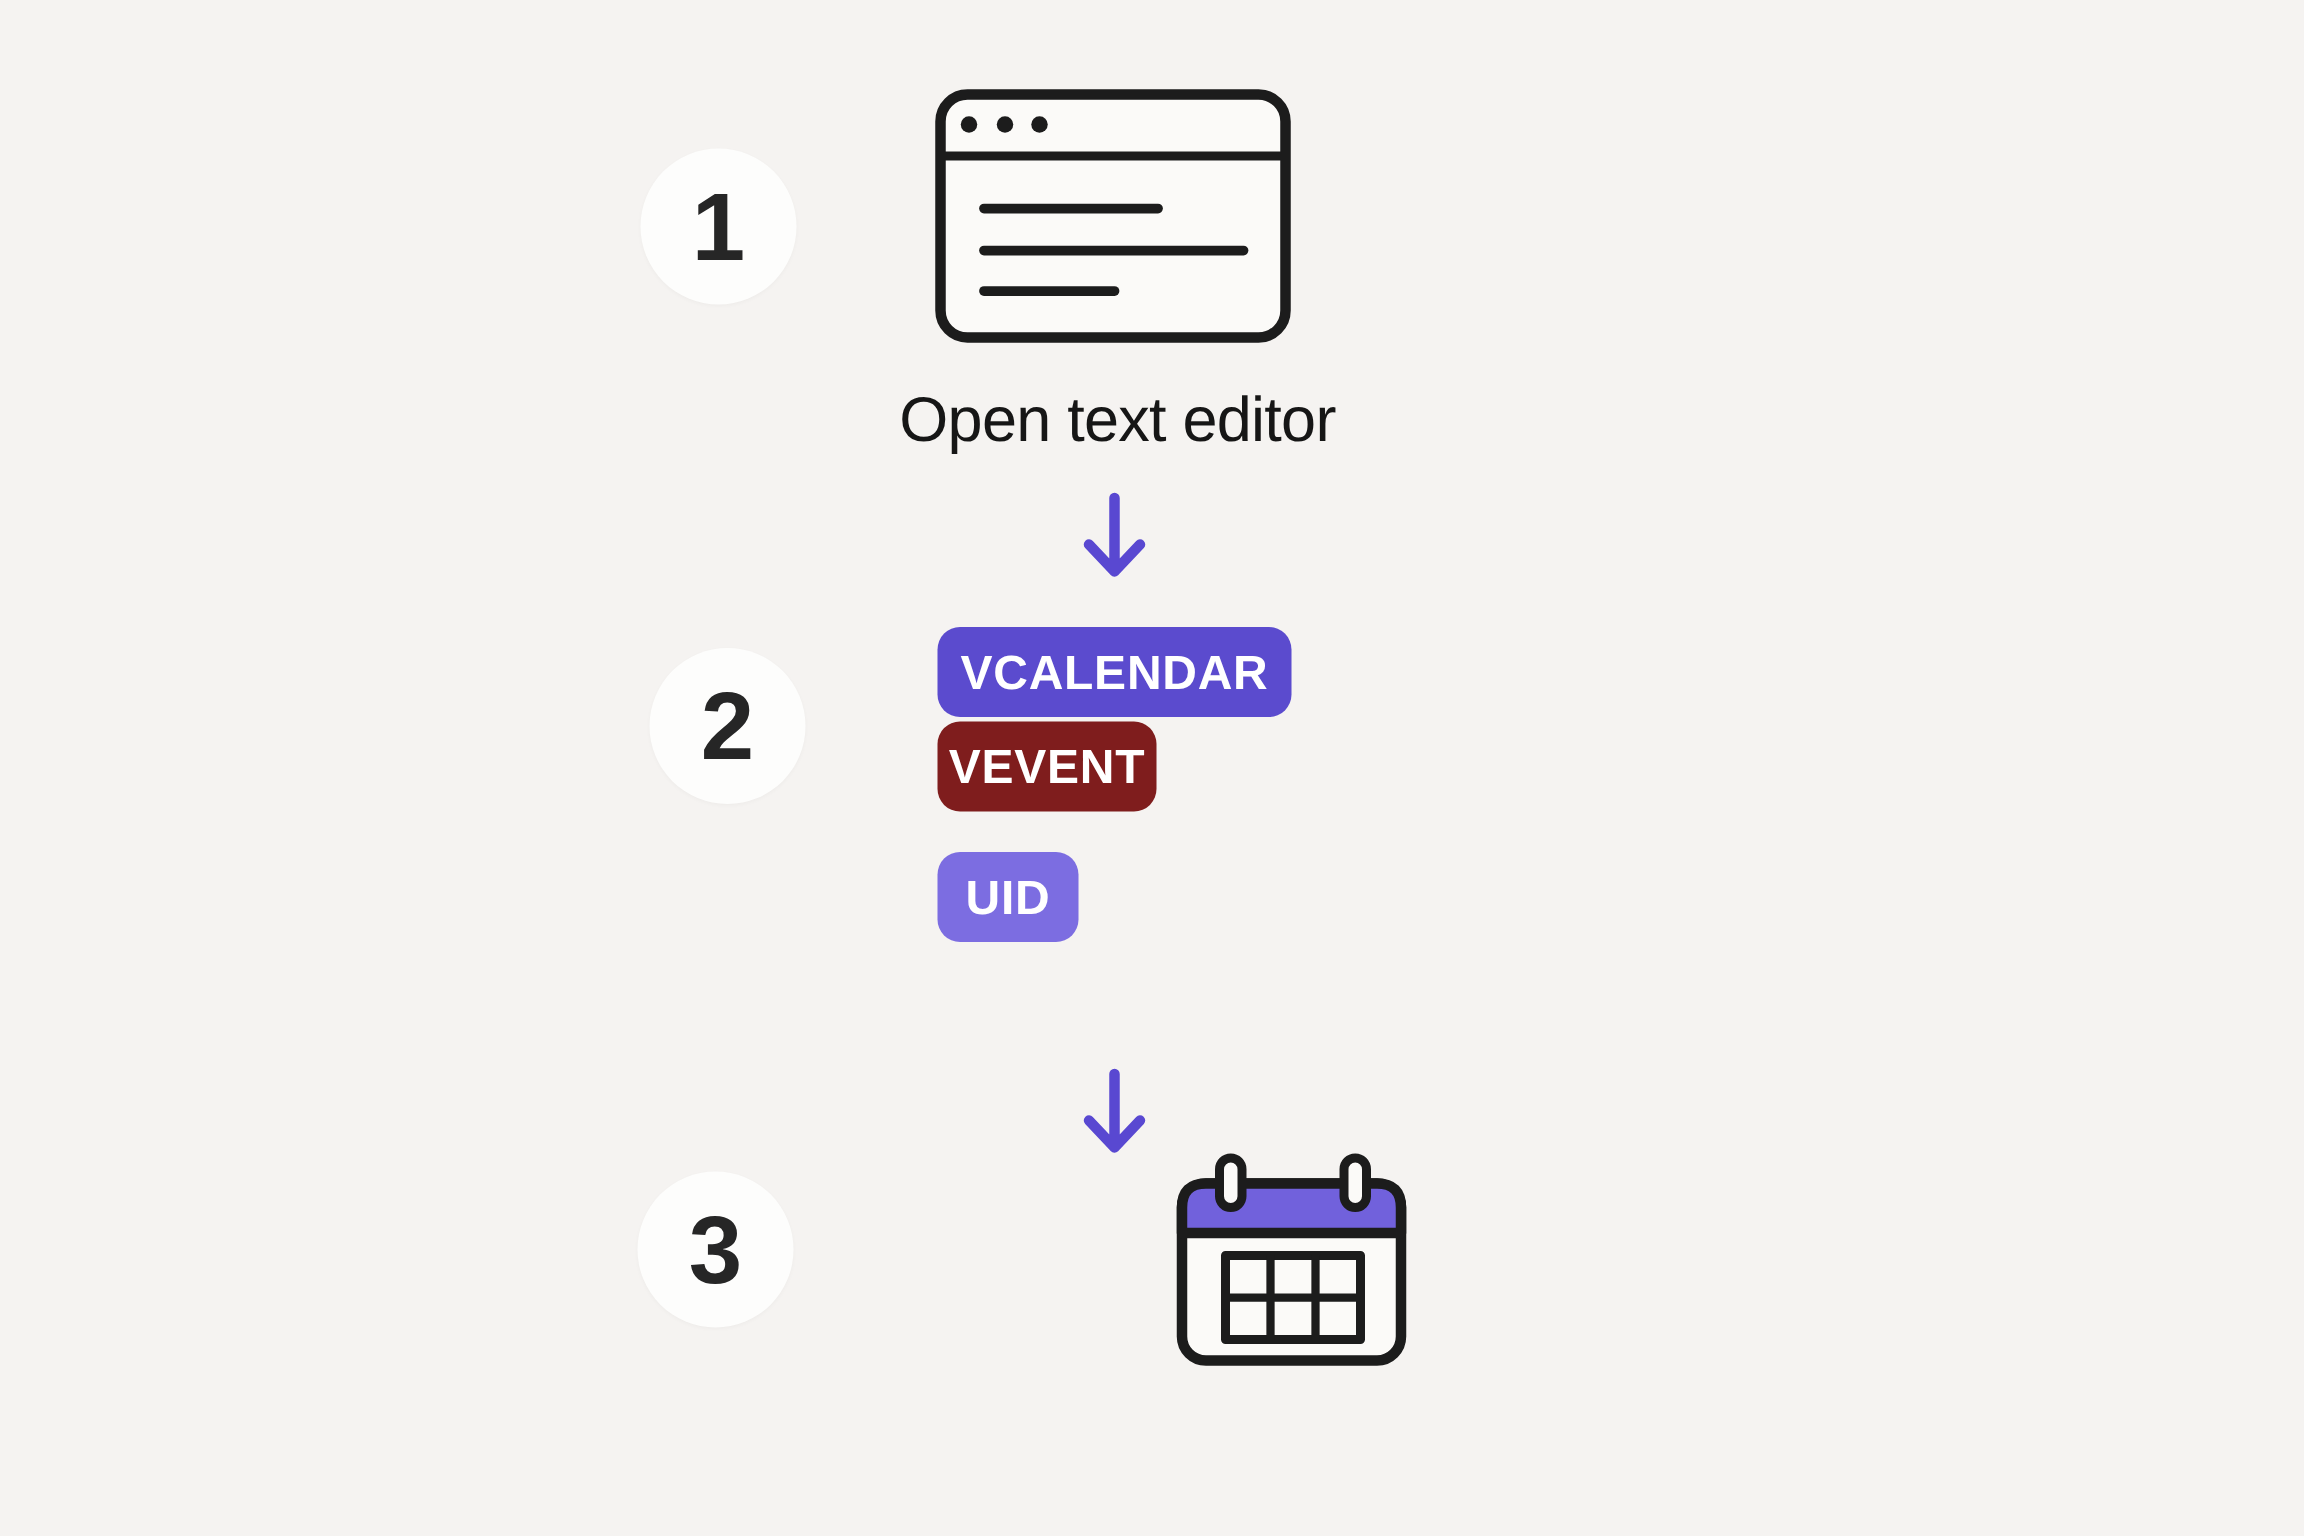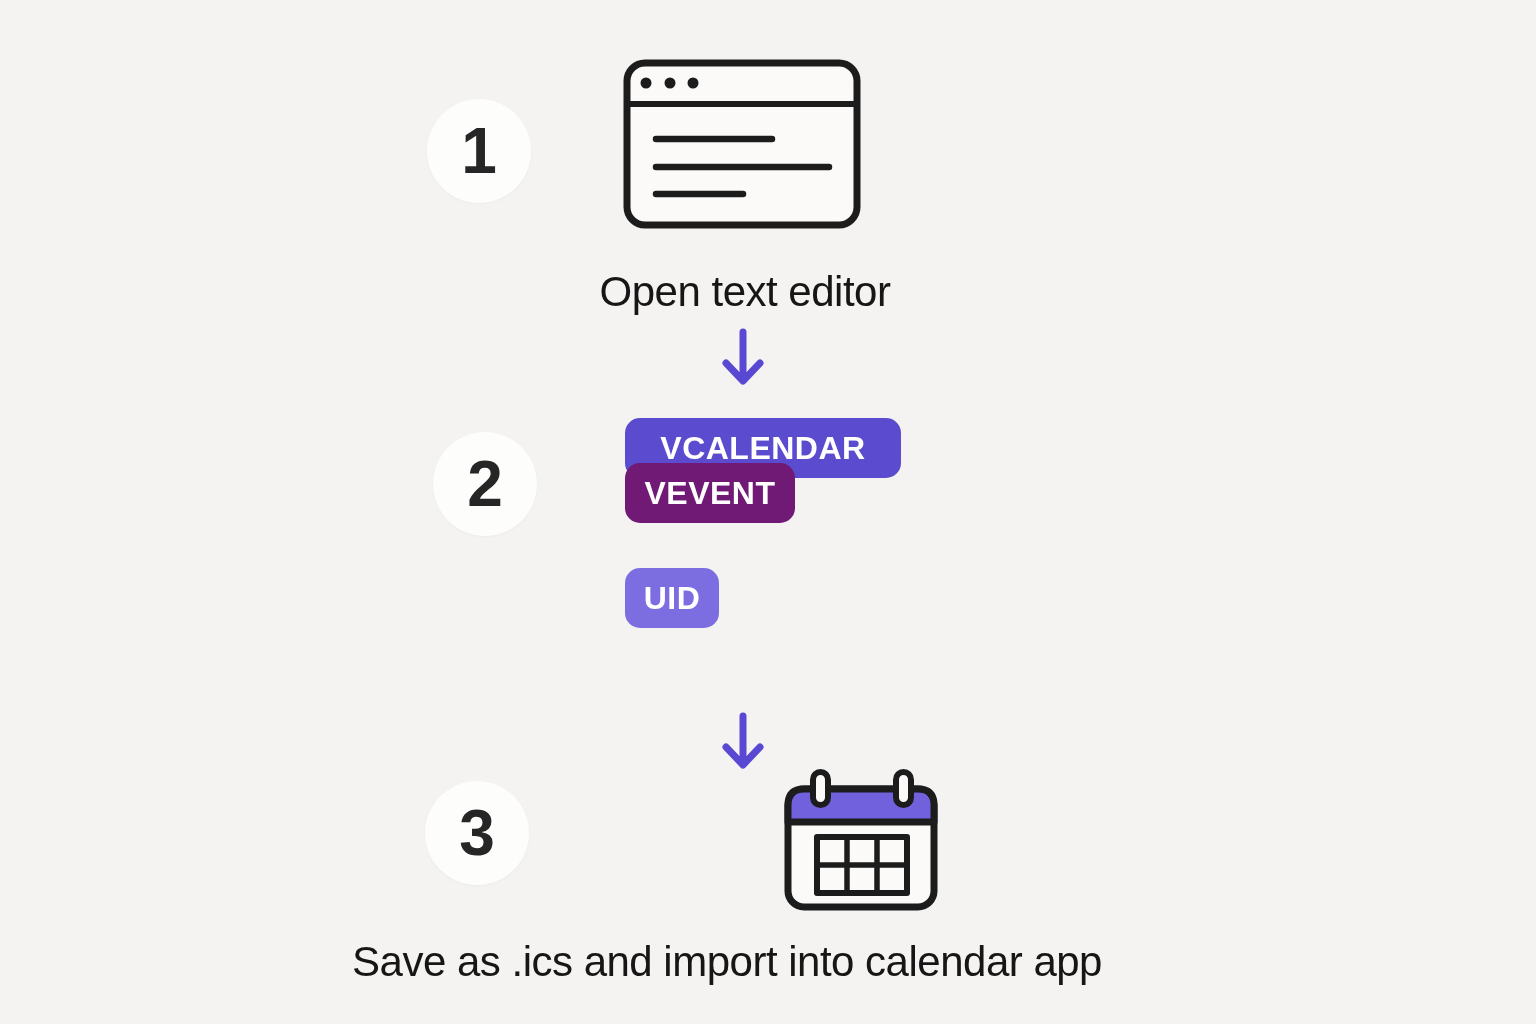--- a/index.html
+++ b/index.html
@@ -29,37 +29,36 @@
 
   
   .caption {
     transform: translateX(-50%);
     white-space: nowrap;
     font-size: 42px;
     font-weight: 500;
     letter-spacing: -0.5px;
     color: #161616;
     line-height: 1.05;
-    margin-top: 12px;
   }
 
   
   .badge {
     position: absolute;
     left: 625px;
     height: 60px;
     border-radius: 15px;
     display: flex; align-items: center; justify-content: center;
     color: #ffffff;
     font-size: 32px;
     font-weight: 600;
     letter-spacing: 0.5px;
   }
-  .badge-vcalendar { top: 418px; width: 276px; background: #5b4bce; }
-  .badge-vevent    { top: 463px; width: 170px; background: #701a75; }
+  .badge-vcalendar { top: 418px; width: 236px; background: #5b4bce; }
+  .badge-vevent    { top: 481px; width: 146px; background: #7f1d1d; }
   .badge-uid       { top: 568px; width: 94px;  background: #7c6de1; text-align: center; }
 
   svg { display: block; }
 </style>
 </head>
 <body>
 
 <div class="canvas">
 
   <div class="abs step-circle" style="left:427px; top:99px;">
@@ -119,15 +118,14 @@
       <path d="M20 22 H134 Q150 22 150 38 V55 H4 V38 Q4 22 20 22 Z" fill="#7161dc" stroke="#1c1c1c" stroke-width="7" stroke-linejoin="round"></path>
       <rect x="29" y="5" width="15" height="33" rx="7.5" fill="#fbfaf8" stroke="#1c1c1c" stroke-width="6"></rect>
       <rect x="112" y="5" width="15" height="33" rx="7.5" fill="#fbfaf8" stroke="#1c1c1c" stroke-width="6"></rect>
       <rect x="33" y="70" width="90" height="56" fill="#fbfaf8" stroke="#1c1c1c" stroke-width="6" stroke-linejoin="round"></rect>
       <line x1="63" y1="70" x2="63" y2="126" stroke="#1c1c1c" stroke-width="5.5"></line>
       <line x1="93" y1="70" x2="93" y2="126" stroke="#1c1c1c" stroke-width="5.5"></line>
       <line x1="33" y1="98" x2="123" y2="98" stroke="#1c1c1c" stroke-width="5.5"></line>
     </svg>
   </div>
 
-  <div class="abs caption" style="left:727px; top:928px;">Save as .ics and import into calendar app</div>
 
 </div>
 
 </body></html>

